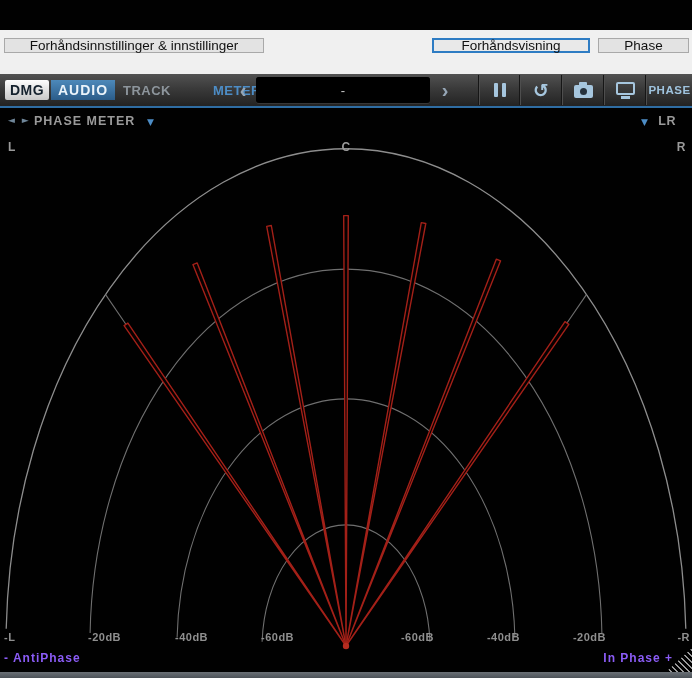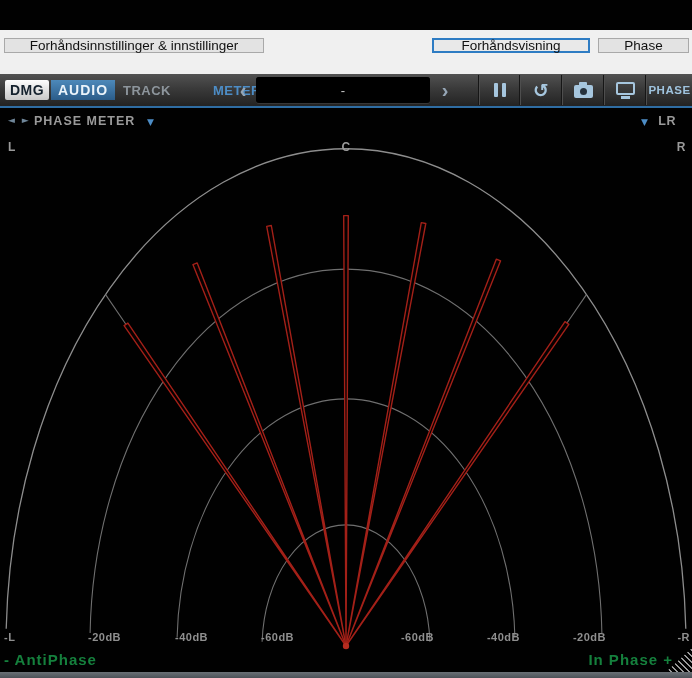--- a/index.html
+++ b/index.html
@@ -67,21 +67,21 @@
   #pm-title{position:absolute;left:34px;top:6px;font-size:12.5px;font-weight:bold;color:#9a9a9a;letter-spacing:1px;cursor:default;}
   .dd{font-family:"DejaVu Sans",sans-serif;color:#4d8dc6;font-size:9px;}
   #pm-dd{position:absolute;left:147px;top:9px;}
   #ch-dd{position:absolute;right:44px;top:9px;}
   #ch-label{position:absolute;right:16px;top:6px;font-size:12.5px;font-weight:bold;color:#9a9a9a;letter-spacing:0.5px;cursor:default;}
   
   #meter{position:absolute;left:0;top:136px;width:692px;height:536px;background:#010101;}
   #phase-svg{position:absolute;left:0;top:0;}
   .mlabel{position:absolute;font-size:12px;font-weight:bold;color:#9a9a9a;letter-spacing:0.5px;}
   .dblabel{position:absolute;top:495px;font-size:11px;font-weight:bold;color:#8f8f8f;letter-spacing:0.5px;}
-  .caption{position:absolute;top:515px;font-size:15px;font-weight:bold;color:#15803d;letter-spacing:1px;}
+  .caption{position:absolute;top:515px;font-size:12px;font-weight:bold;color:#8b5cf6;letter-spacing:1px;}
   #lab-L{left:8px;top:4px;}
   #lab-C{left:0;right:0;top:4px;text-align:center;}
   #lab-R{right:6px;top:4px;}
   #grip{position:absolute;right:0;bottom:0;width:26px;height:24px;
     background:repeating-linear-gradient(45deg,transparent 0 3px,#9a9a9a 3px 4.3px);
     clip-path:polygon(100% 0,100% 100%,0 100%);}
   
   #bottomstrip{position:absolute;left:0;top:672px;width:692px;height:6px;
     background:linear-gradient(#6a7076,#4c5258);}
 </style>

